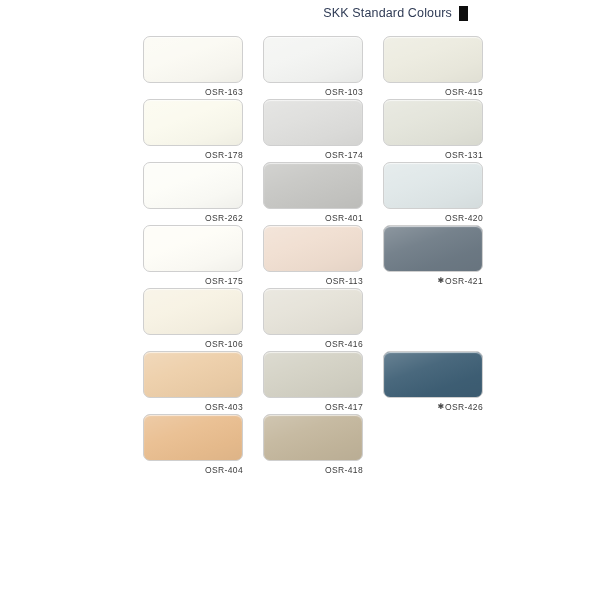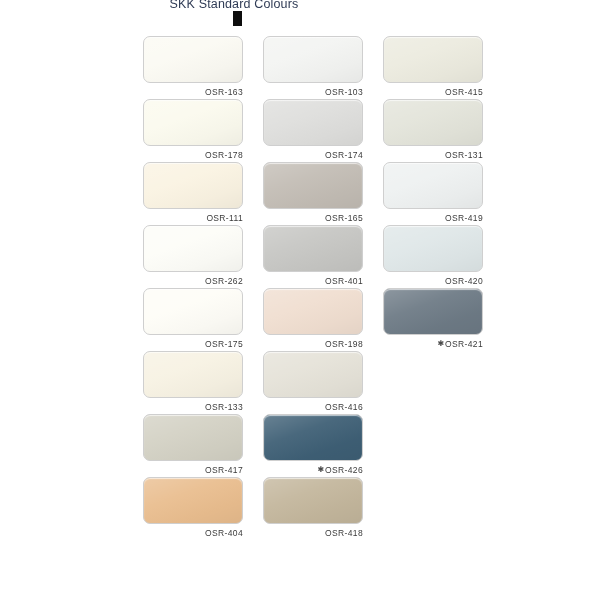--- a/index.html
+++ b/index.html
@@ -20,21 +20,20 @@
     position: absolute;
     top: 0;
     left: 0;
     width: 552px;
     height: 26px;
     display: flex;
     align-items: center;
     justify-content: flex-end;
     padding-right: 84px;
     box-sizing: border-box;
-    flex-direction: column;
   }
   .header-title {
     font-size: 12.5px;
     letter-spacing: 0.15px;
     color: #2f3b55;
     white-space: nowrap;
   }
   .header-marker {
     width: 9px;
     height: 15px;
@@ -153,40 +152,20 @@
       </div>
       <div class="cell">
         <div class="chip" style="background: rgb(227, 228, 218);"></div>
         <div class="label-line">
           <span class="label-text">OSR-131</span>
         </div>
       </div>
     </div>
     <div class="row">
       <div class="cell">
-        <div class="chip" style="background: rgb(250, 243, 226);"></div>
-        <div class="label-line">
-          <span class="label-text">OSR-111</span>
-        </div>
-      </div>
-      <div class="cell">
-        <div class="chip" style="background: rgb(194, 188, 180);"></div>
-        <div class="label-line">
-          <span class="label-text">OSR-165</span>
-        </div>
-      </div>
-      <div class="cell">
-        <div class="chip" style="background: rgb(238, 241, 241);"></div>
-        <div class="label-line">
-          <span class="label-text">OSR-419</span>
-        </div>
-      </div>
-    </div>
-    <div class="row">
-      <div class="cell">
         <div class="chip" style="background: rgb(253, 253, 248);"></div>
         <div class="label-line">
           <span class="label-text">OSR-262</span>
         </div>
       </div>
       <div class="cell">
         <div class="chip" style="background: rgb(198, 198, 195);"></div>
         <div class="label-line">
           <span class="label-text">OSR-401</span>
         </div>
@@ -201,46 +180,52 @@
     <div class="row">
       <div class="cell">
         <div class="chip" style="background: rgb(254, 253, 247);"></div>
         <div class="label-line">
           <span class="label-text">OSR-175</span>
         </div>
       </div>
       <div class="cell">
         <div class="chip" style="background: rgb(240, 222, 208);"></div>
         <div class="label-line">
-          <span class="label-text">OSR-198</span>
+          <span class="label-text">OSR-113</span>
         </div>
       </div>
       <div class="cell">
         <div class="chip" style="background: rgb(109, 122, 133);"></div>
         <div class="label-line">
           <span class="label-mark">✱</span>
           <span class="label-text">OSR-421</span>
         </div>
       </div>
     </div>
     <div class="row">
       <div class="cell">
         <div class="chip" style="background: rgb(247, 242, 227);"></div>
         <div class="label-line">
-          <span class="label-text">OSR-133</span>
+          <span class="label-text">OSR-106</span>
         </div>
       </div>
       <div class="cell">
         <div class="chip" style="background: rgb(229, 226, 216);"></div>
         <div class="label-line">
           <span class="label-text">OSR-416</span>
         </div>
       </div>
     </div>
     <div class="row">
+      <div class="cell">
+        <div class="chip" style="background: rgb(237, 206, 168);"></div>
+        <div class="label-line">
+          <span class="label-text">OSR-403</span>
+        </div>
+      </div>
       <div class="cell">
         <div class="chip" style="background: rgb(211, 209, 196);"></div>
         <div class="label-line">
           <span class="label-text">OSR-417</span>
         </div>
       </div>
       <div class="cell">
         <div class="chip" style="background: rgb(62, 95, 117);"></div>
         <div class="label-line">
           <span class="label-mark">✱</span>

